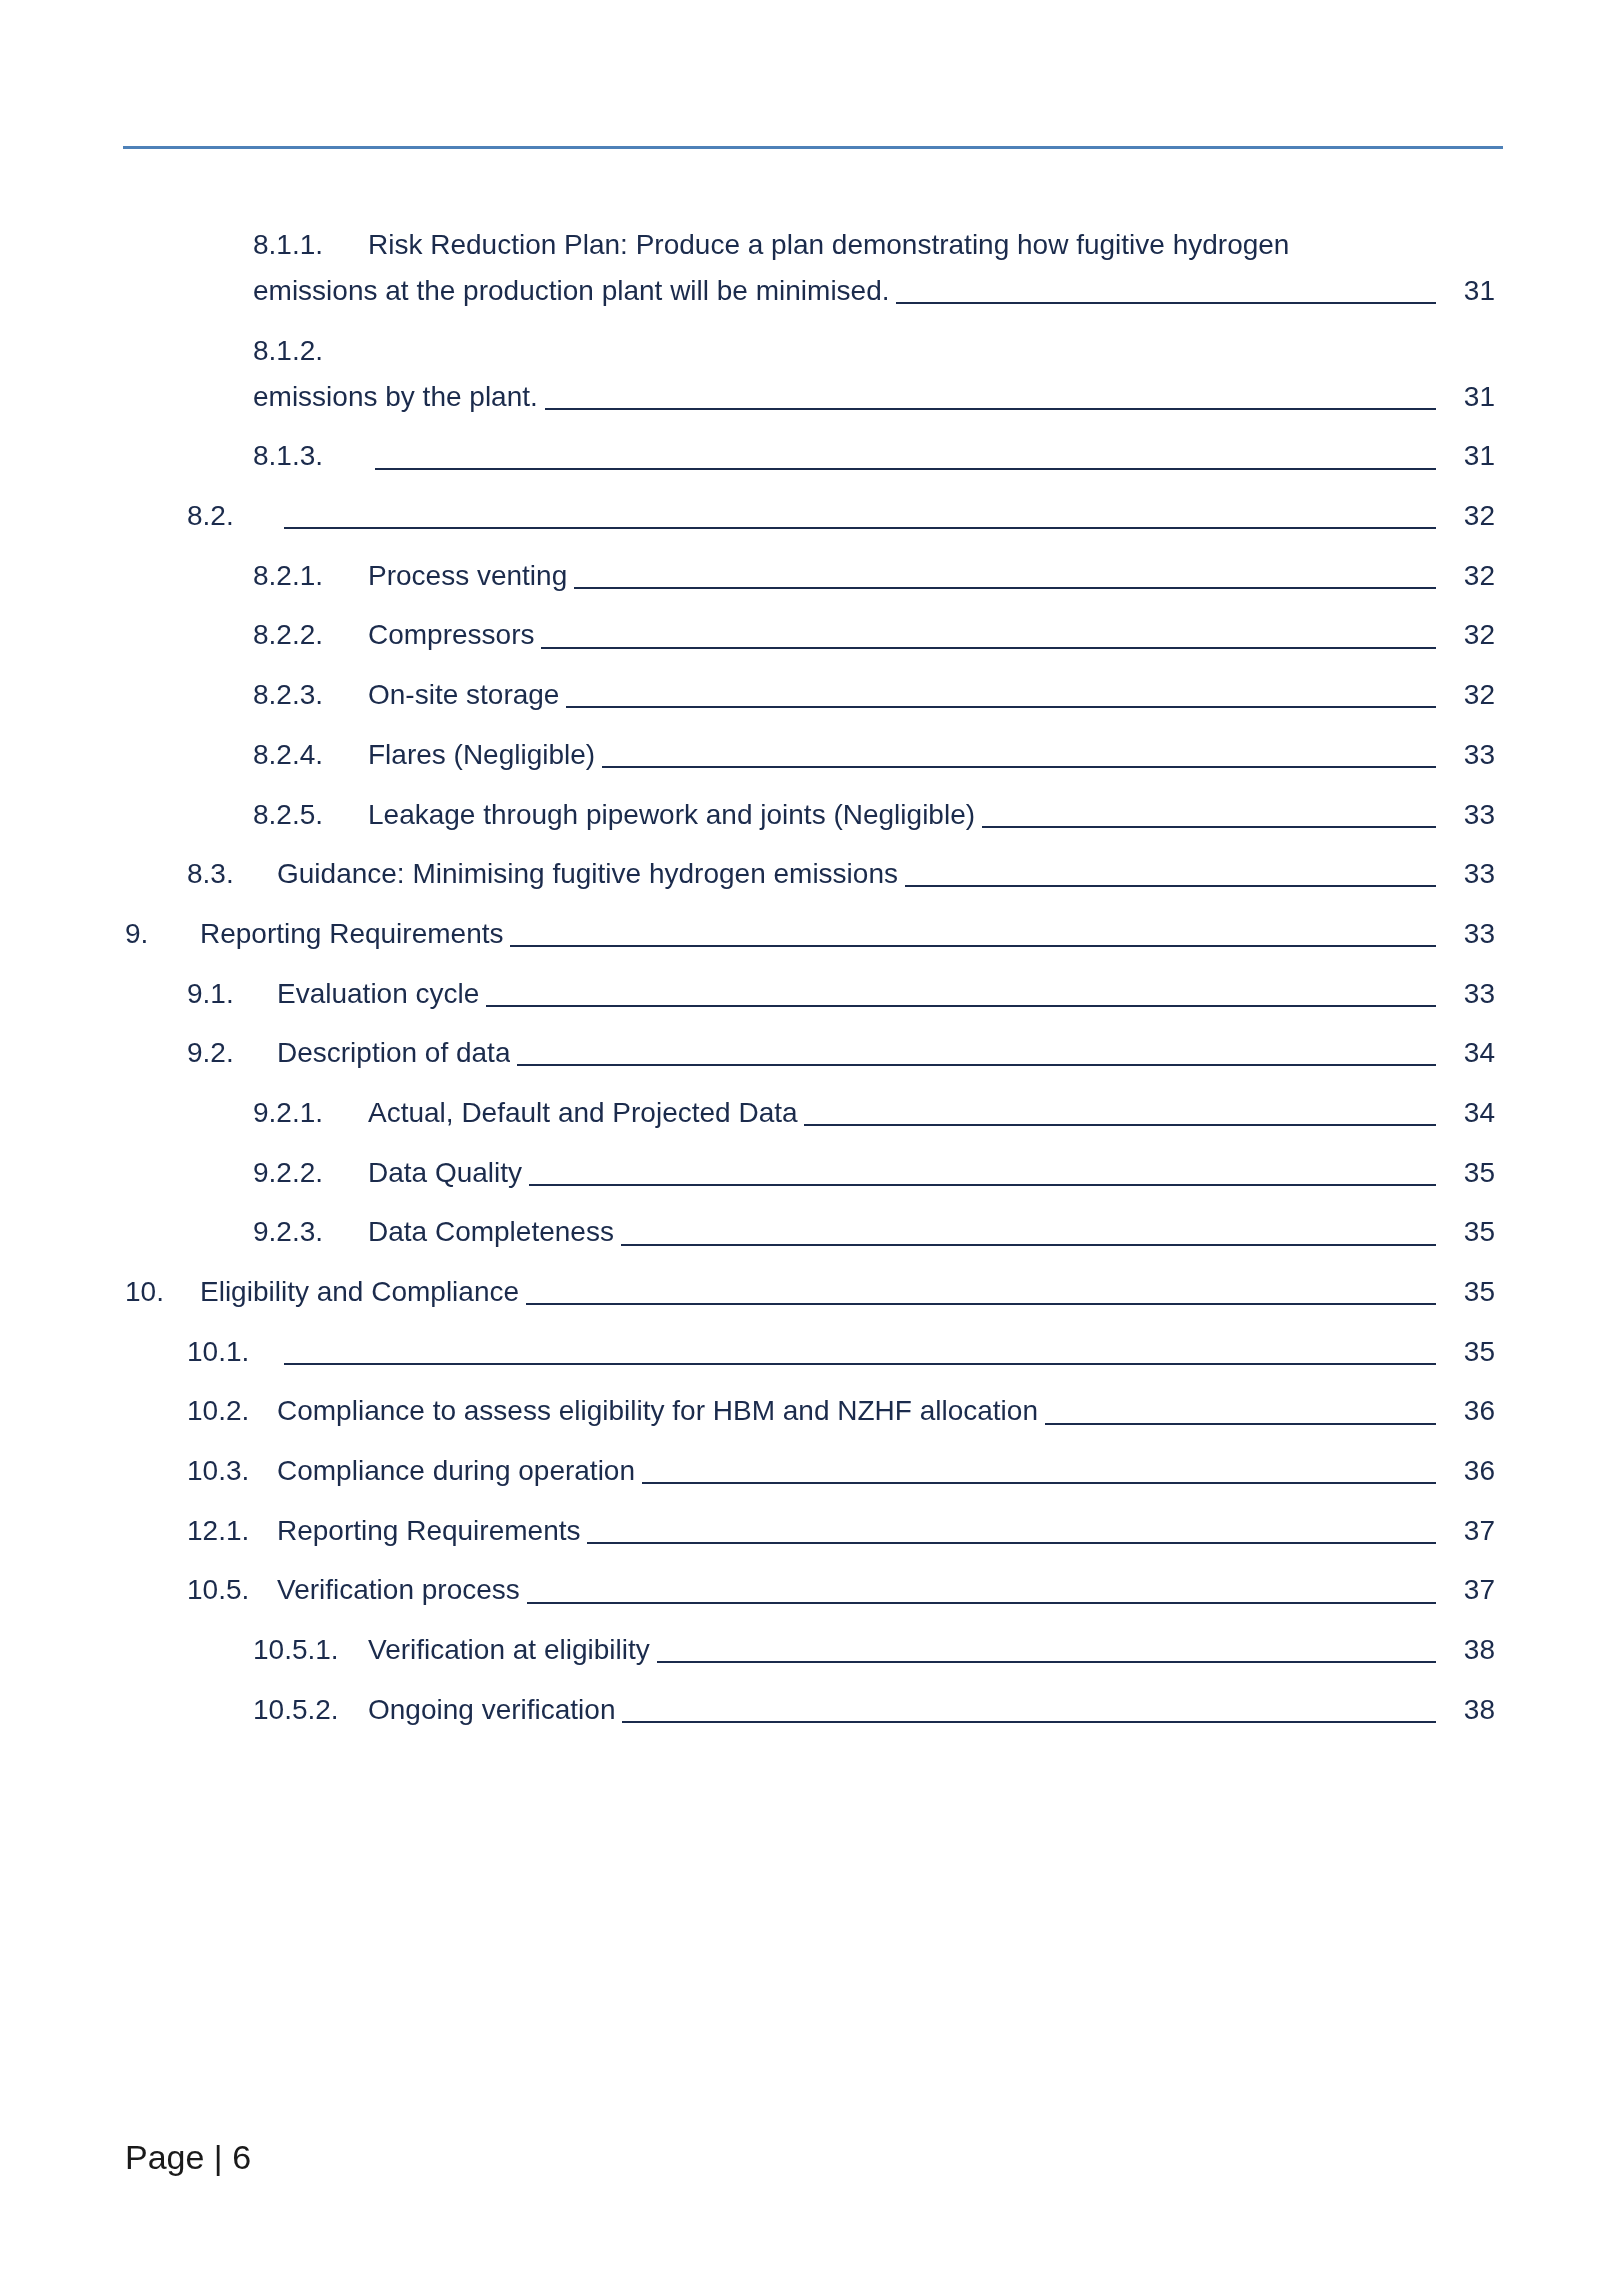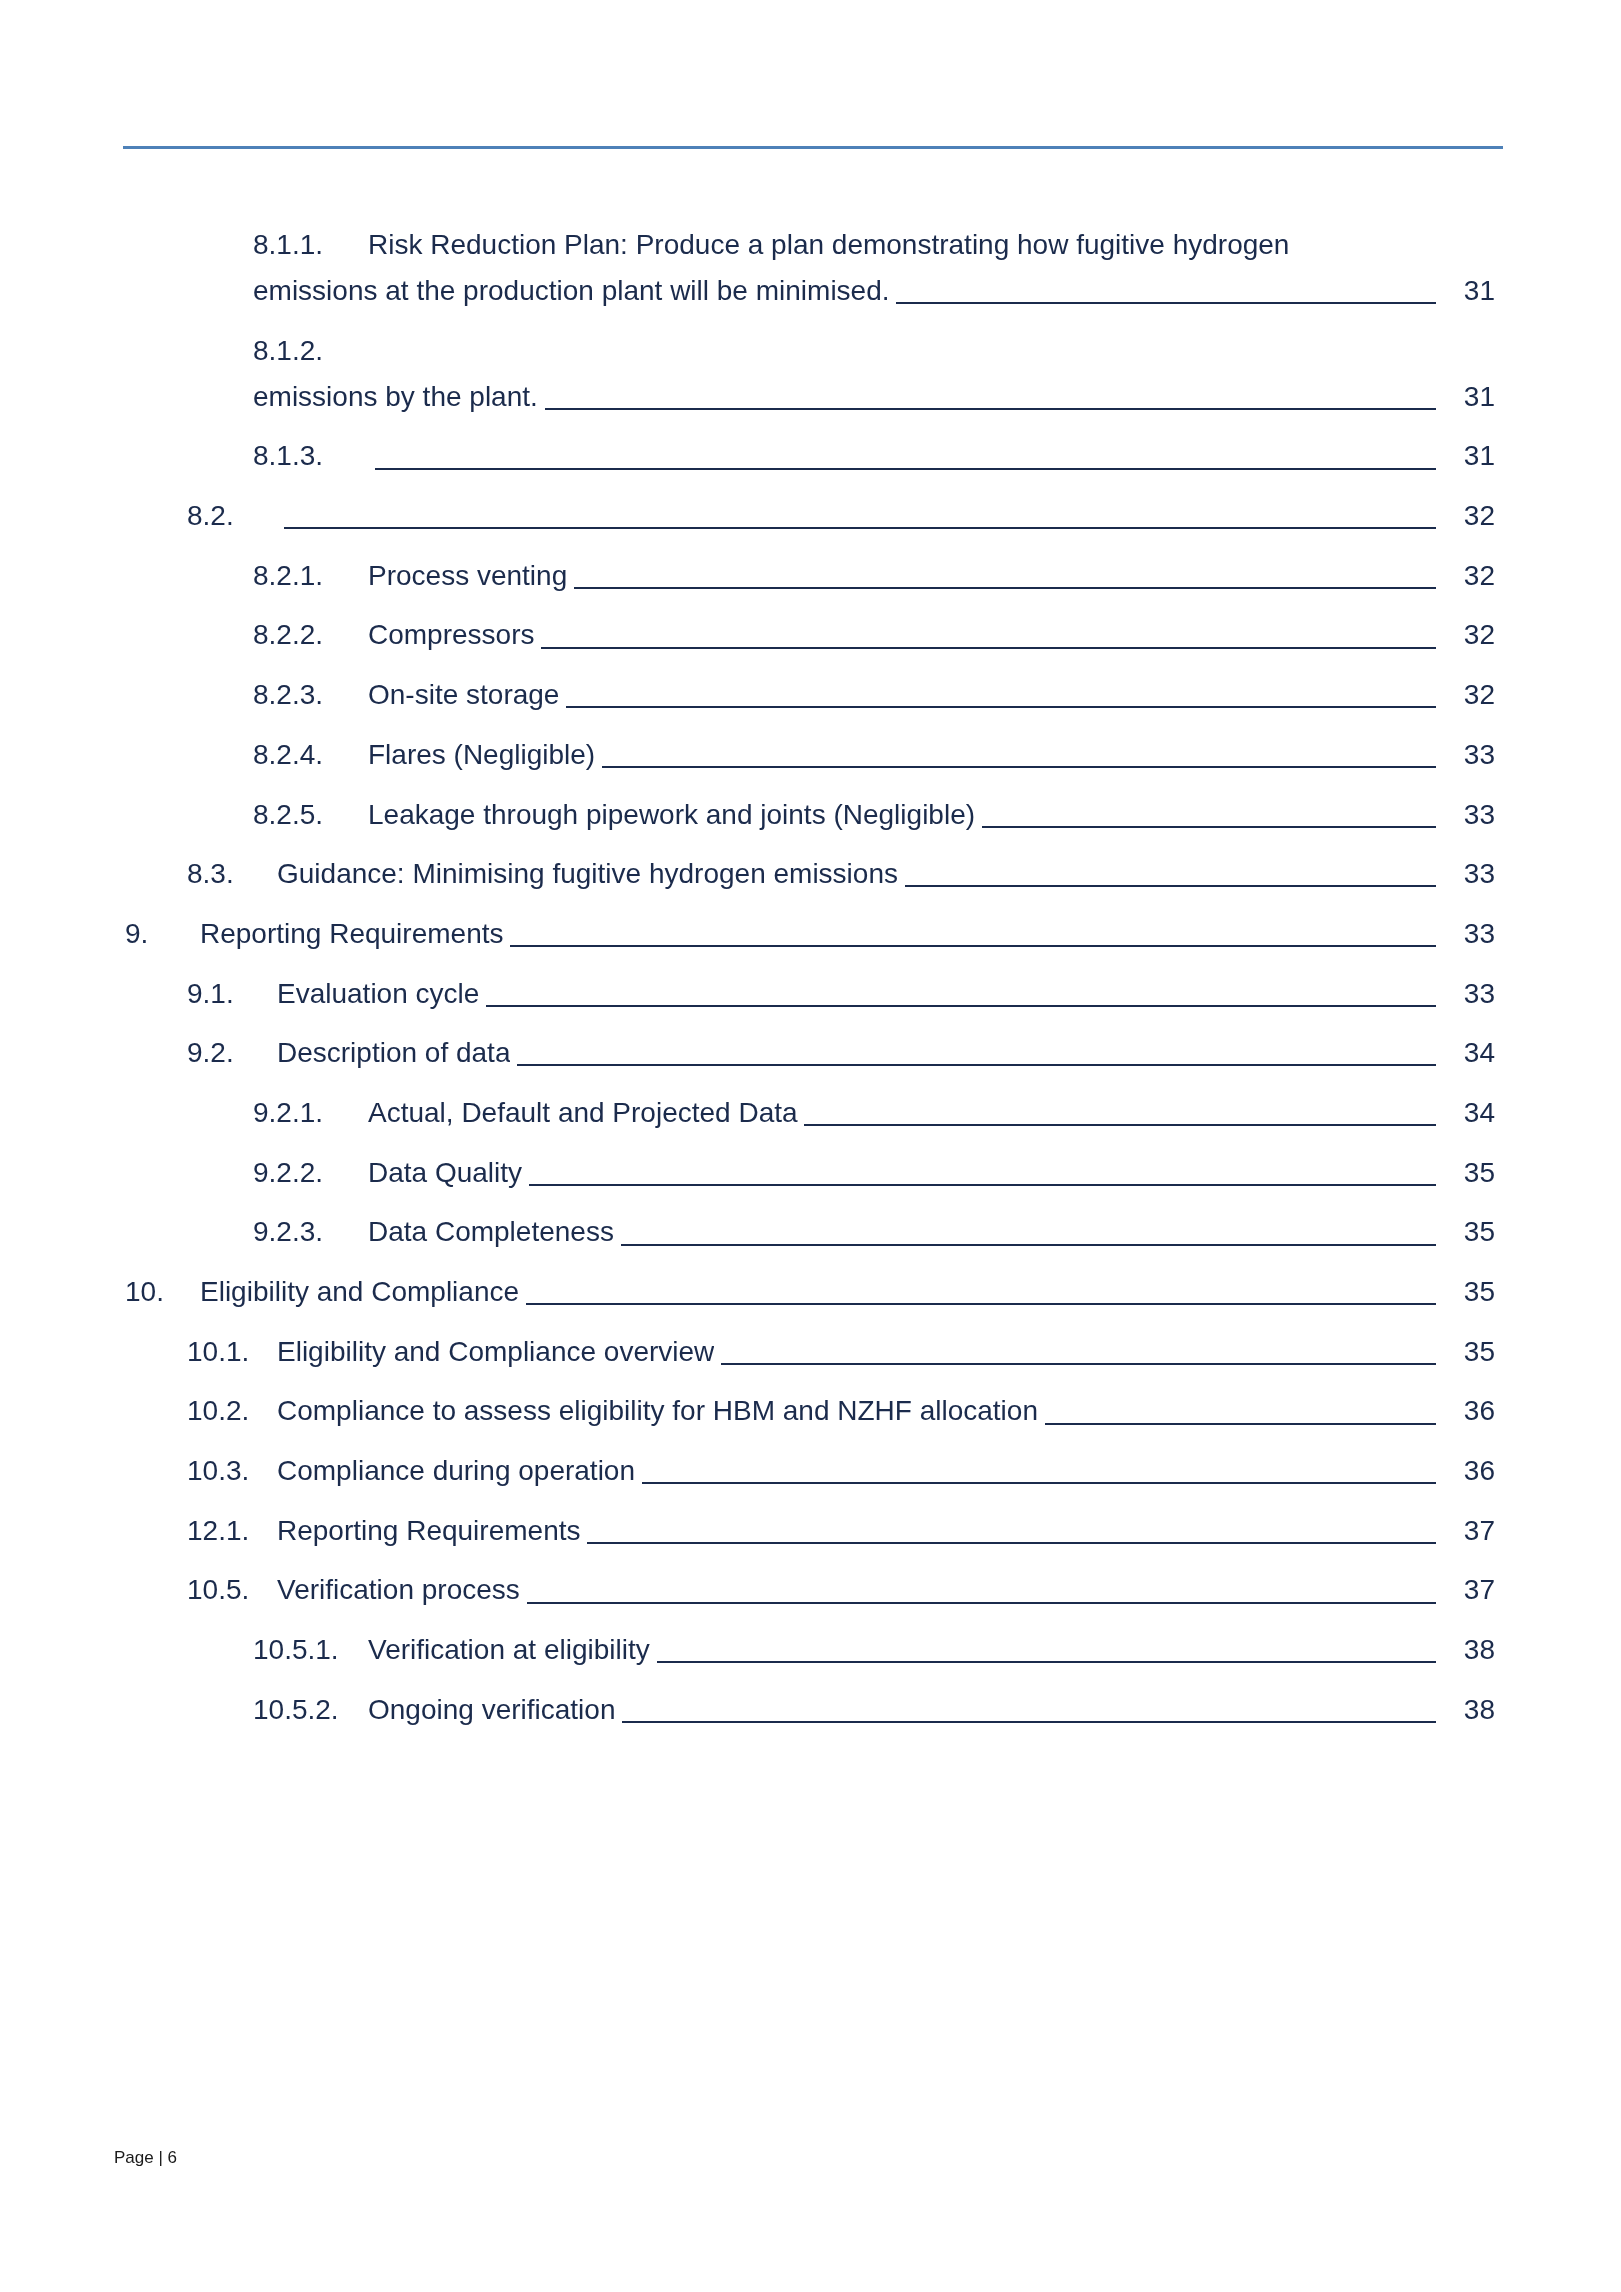--- a/index.html
+++ b/index.html
@@ -61,23 +61,23 @@
     align-self: flex-end;
     border-bottom: 2.9px solid #1b2b4c;
     margin: 0 27.4px 9.8px 6.9px;
   }
   .pg {
     flex: 0 0 auto;
     text-align: right;
   }
   .footer {
     position: absolute;
-    left: 114px;
+    left: 125px;
     top: 2141px;
-    font-size: 17px;
+    font-size: 34px;
     line-height: 33px;
     color: #1a1a1a;
   }
 </style>
 </head>
 <body>
 
 <div class="page">
 
   <div class="header-rule"></div>
@@ -218,21 +218,20 @@
         <div class="toc-line lvl1">
           <span class="num">10.</span>
           <span class="ttl">Eligibility and Compliance</span>
           <span class="leader"></span>
           <span class="pg">35</span>
         </div>
       </div>
       <div class="entry lvl2">
         <div class="toc-line lvl2">
           <span class="num">10.1.</span>
-          <span class="ttl">Eligibility and Compliance overview</span>
           <span class="leader"></span>
           <span class="pg">35</span>
         </div>
       </div>
       <div class="entry lvl2">
         <div class="toc-line lvl2">
           <span class="num">10.2.</span>
           <span class="ttl">Compliance to assess eligibility for HBM and NZHF allocation</span>
           <span class="leader"></span>
           <span class="pg">36</span>

